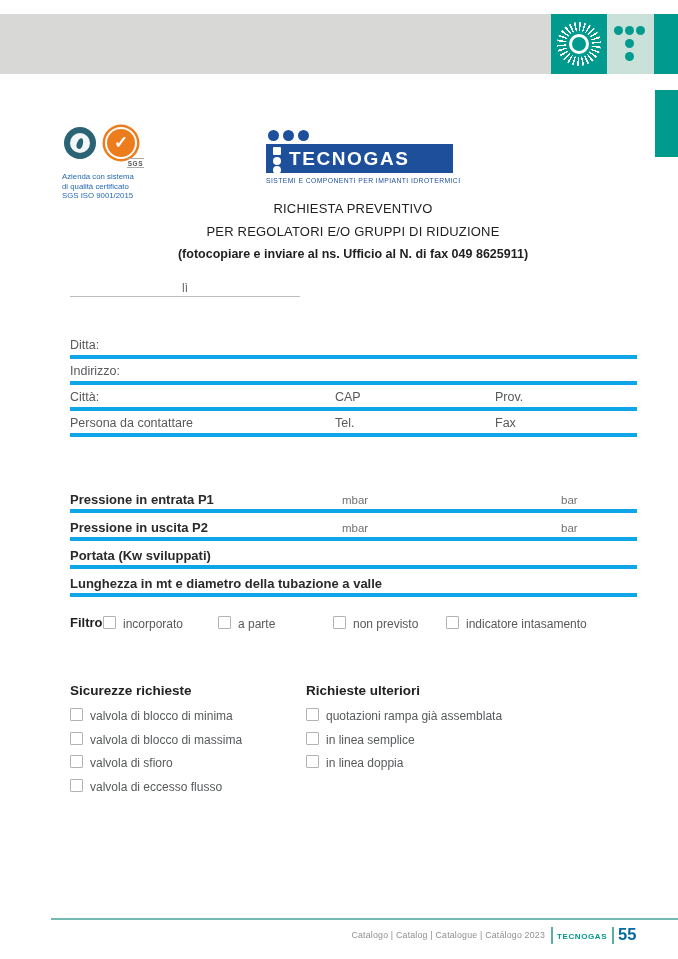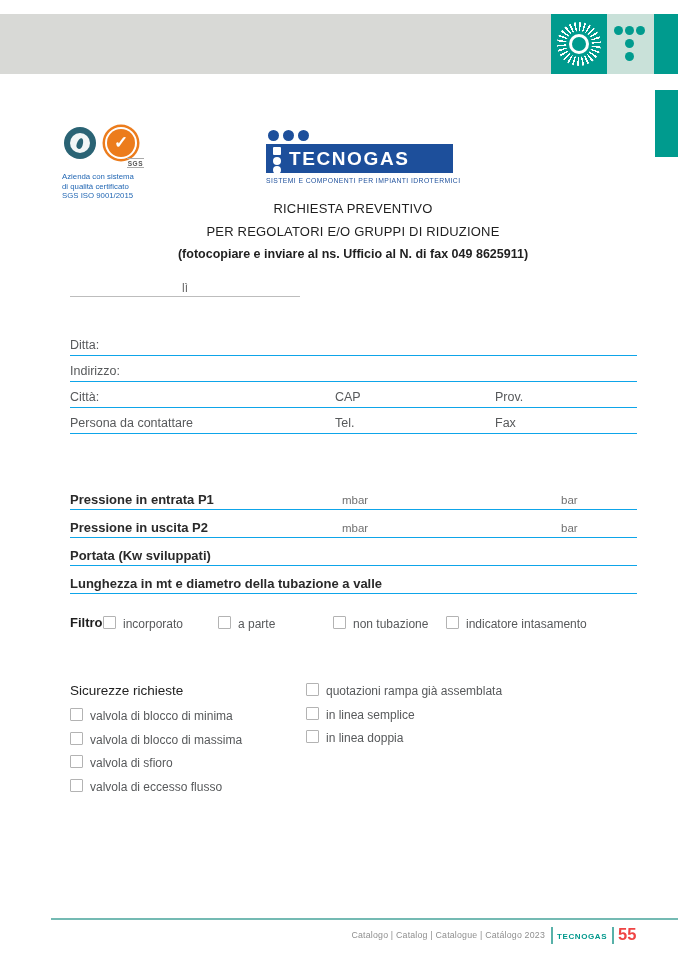--- a/index.html
+++ b/index.html
@@ -46,42 +46,42 @@
   .logo-tagline { position:absolute; left:0; top:47px; width:188px; white-space:nowrap; font-size:6.8px;
     letter-spacing:.42px; color:#1d4f9b; }
   
   .title { position:absolute; left:28px; top:197px; width:650px; text-align:center; color:#1f1f1f; }
   .t1 { font-size:13px; font-weight:normal; line-height:23px; letter-spacing:.2px; }
   .t2 { font-size:12.5px; font-weight:bold; margin-top:4px; }
   
   .dateline { position:absolute; left:70px; top:281px; width:230px; height:15px; border-bottom:1px solid #bdbdbd;
     text-align:center; font-size:12px; color:#666; }
   
-  .frow, .grow { position:absolute; left:70px; width:567px; border-bottom:1px solid #0ea5e9; }
+  .frow, .grow { position:absolute; left:70px; width:567px; border-bottom:4px solid #0ea5e9; }
   .frow { height:17px; font-size:12.5px; color:#57595b; }
   .grow { height:17px; font-size:13px; font-weight:bold; color:#2a2a2a; }
   .fmid  { position:absolute; left:265px; top:0; }
   .fright{ position:absolute; left:425px; top:0; }
   .gmid  { position:absolute; left:272px; top:2px; font-size:11.5px; font-weight:normal; color:#707070; }
   .gright{ position:absolute; left:455px; top:2px; font-size:11.5px; font-weight:normal; color:#707070;margin-left:36px; }
   
   .cb { display:inline-block; width:11px; height:11px; border:1px solid #b3b3b3; border-radius:1px; background:#fff;
     margin-right:7px; vertical-align:-1px; flex:none; }
   .filtro-row { position:absolute; left:70px; top:615px; width:567px; height:18px; }
   .filtro-label { position:absolute; left:0; top:0; font-size:13px; font-weight:bold; color:#1f1f1f; }
   .fopt { position:absolute; top:1px; font-size:12px; color:#57595b; white-space:nowrap; }
   .section { position:absolute; width:250px; }
-  .sec-head { font-size:13.5px; font-weight:normal; color:#222; margin-bottom:10px; }
+  .sec-head { font-size:13.5px; font-weight:bold; color:#222; margin-bottom:10px; }
   .sec-opt { font-size:12px; color:#57595b; line-height:14px; margin-bottom:8.5px; white-space:nowrap; }
   
   .footer-line { position:absolute; left:51px; top:918px; width:627px; height:2px; background:#74bab3; }
   .foot-catalog { position:absolute; right:133px; top:930px; font-size:8.8px; color:#8f8f8f; letter-spacing:.2px; }
   .foot-div { position:absolute; top:927px; width:2px; height:17px; background:#58b1a9; }
   .foot-brand { position:absolute; left:557px; top:932px; font-size:8px; font-weight:bold; color:#00988c; letter-spacing:.6px; }
-  .foot-page { position:absolute; left:618px; top:925px; font-size:16.5px; font-weight:bold; color:#ef4444; }
+  .foot-page { position:absolute; left:618px; top:925px; font-size:16.5px; font-weight:bold; color:#0369a1; }
 </style>
 </head>
 <body>
 
 <div class="page">
 
   <div class="top-band"></div>
   <div class="sq sun-sq">
     <div class="sun-rays">
       <div class="sun-core"></div>
@@ -179,21 +179,21 @@
 
   <div class="filtro-row">
     <span class="filtro-label">Filtro:</span>
     <span class="fopt" style="left:33px">
       <span class="cb"></span><span>incorporato</span>
     </span>
     <span class="fopt" style="left:148px">
       <span class="cb"></span><span>a parte</span>
     </span>
     <span class="fopt" style="left:263px">
-      <span class="cb"></span><span>non tubazione</span>
+      <span class="cb"></span><span>non previsto</span>
     </span>
     <span class="fopt" style="left:376px">
       <span class="cb"></span><span>indicatore intasamento</span>
     </span>
   </div>
 
   <div class="section" style="left:70px; top:683px">
     <div class="sec-head">Sicurezze richieste</div>
     <div class="sec-opt">
       <span class="cb"></span><span>valvola di blocco di minima</span>
@@ -203,20 +203,21 @@
     </div>
     <div class="sec-opt">
       <span class="cb"></span><span>valvola di sfioro</span>
     </div>
     <div class="sec-opt">
       <span class="cb"></span><span>valvola di eccesso flusso</span>
     </div>
   </div>
 
   <div class="section" style="left:306px; top:683px">
+    <div class="sec-head">Richieste ulteriori</div>
     <div class="sec-opt">
       <span class="cb"></span><span>quotazioni rampa già assemblata</span>
     </div>
     <div class="sec-opt">
       <span class="cb"></span><span>in linea semplice</span>
     </div>
     <div class="sec-opt">
       <span class="cb"></span><span>in linea doppia</span>
     </div>
   </div>

